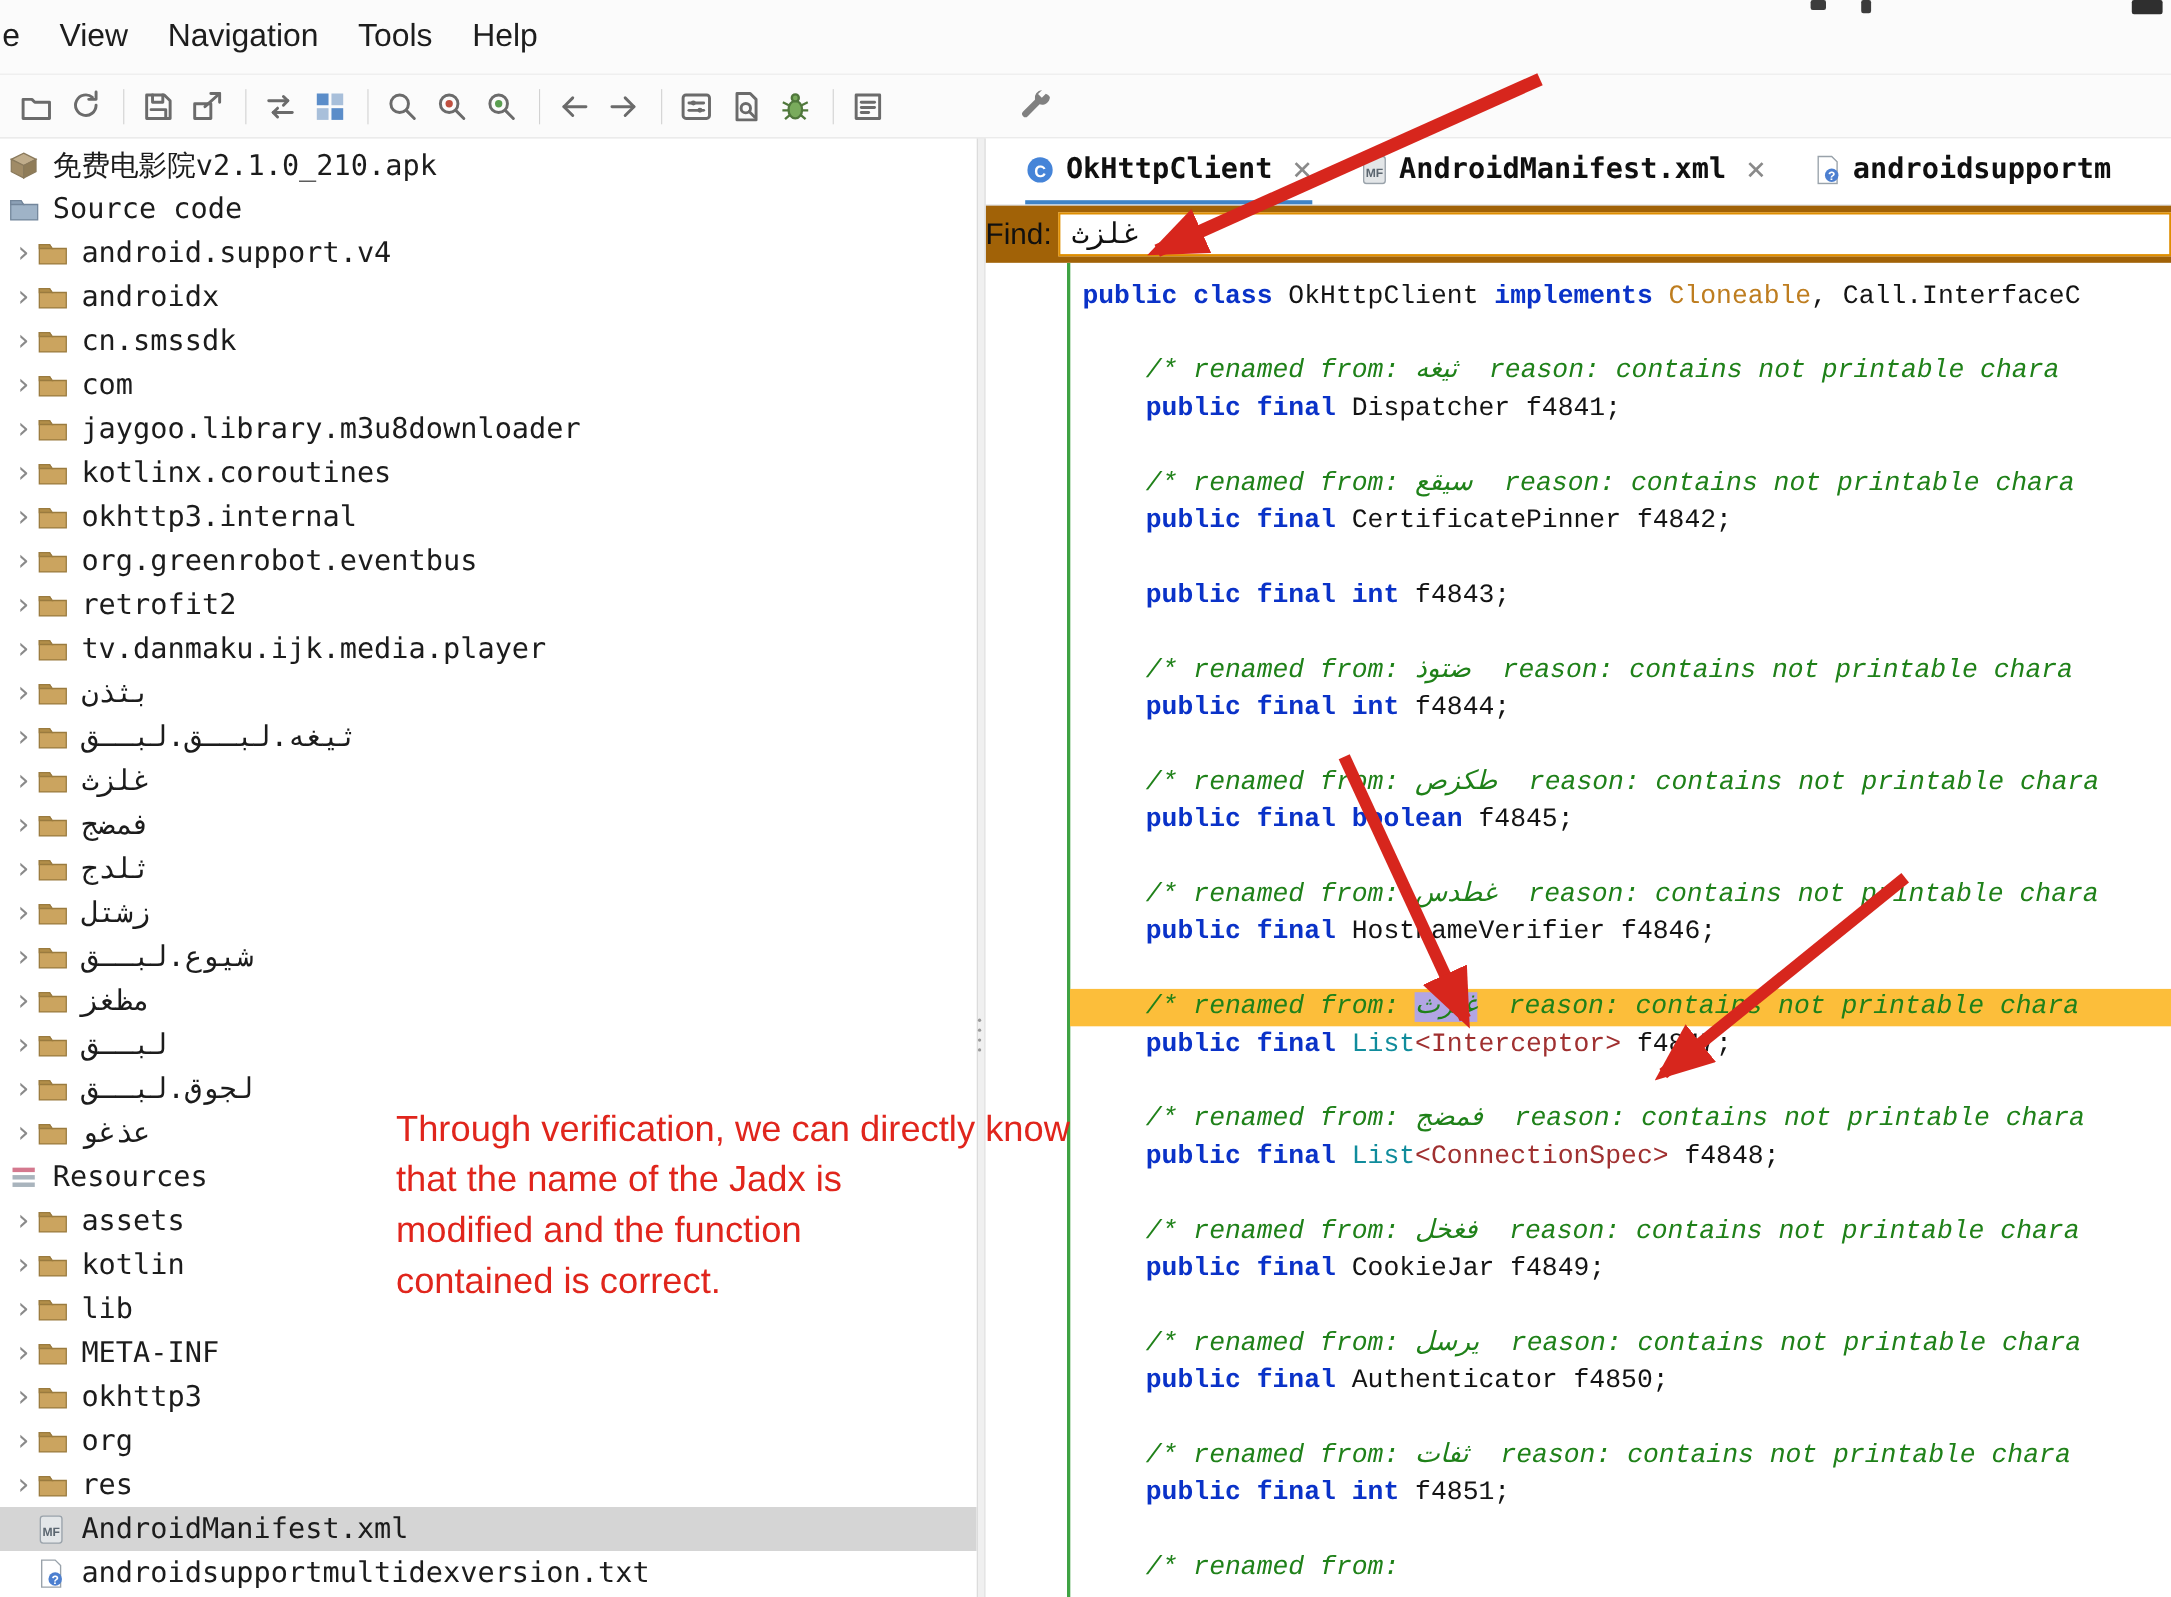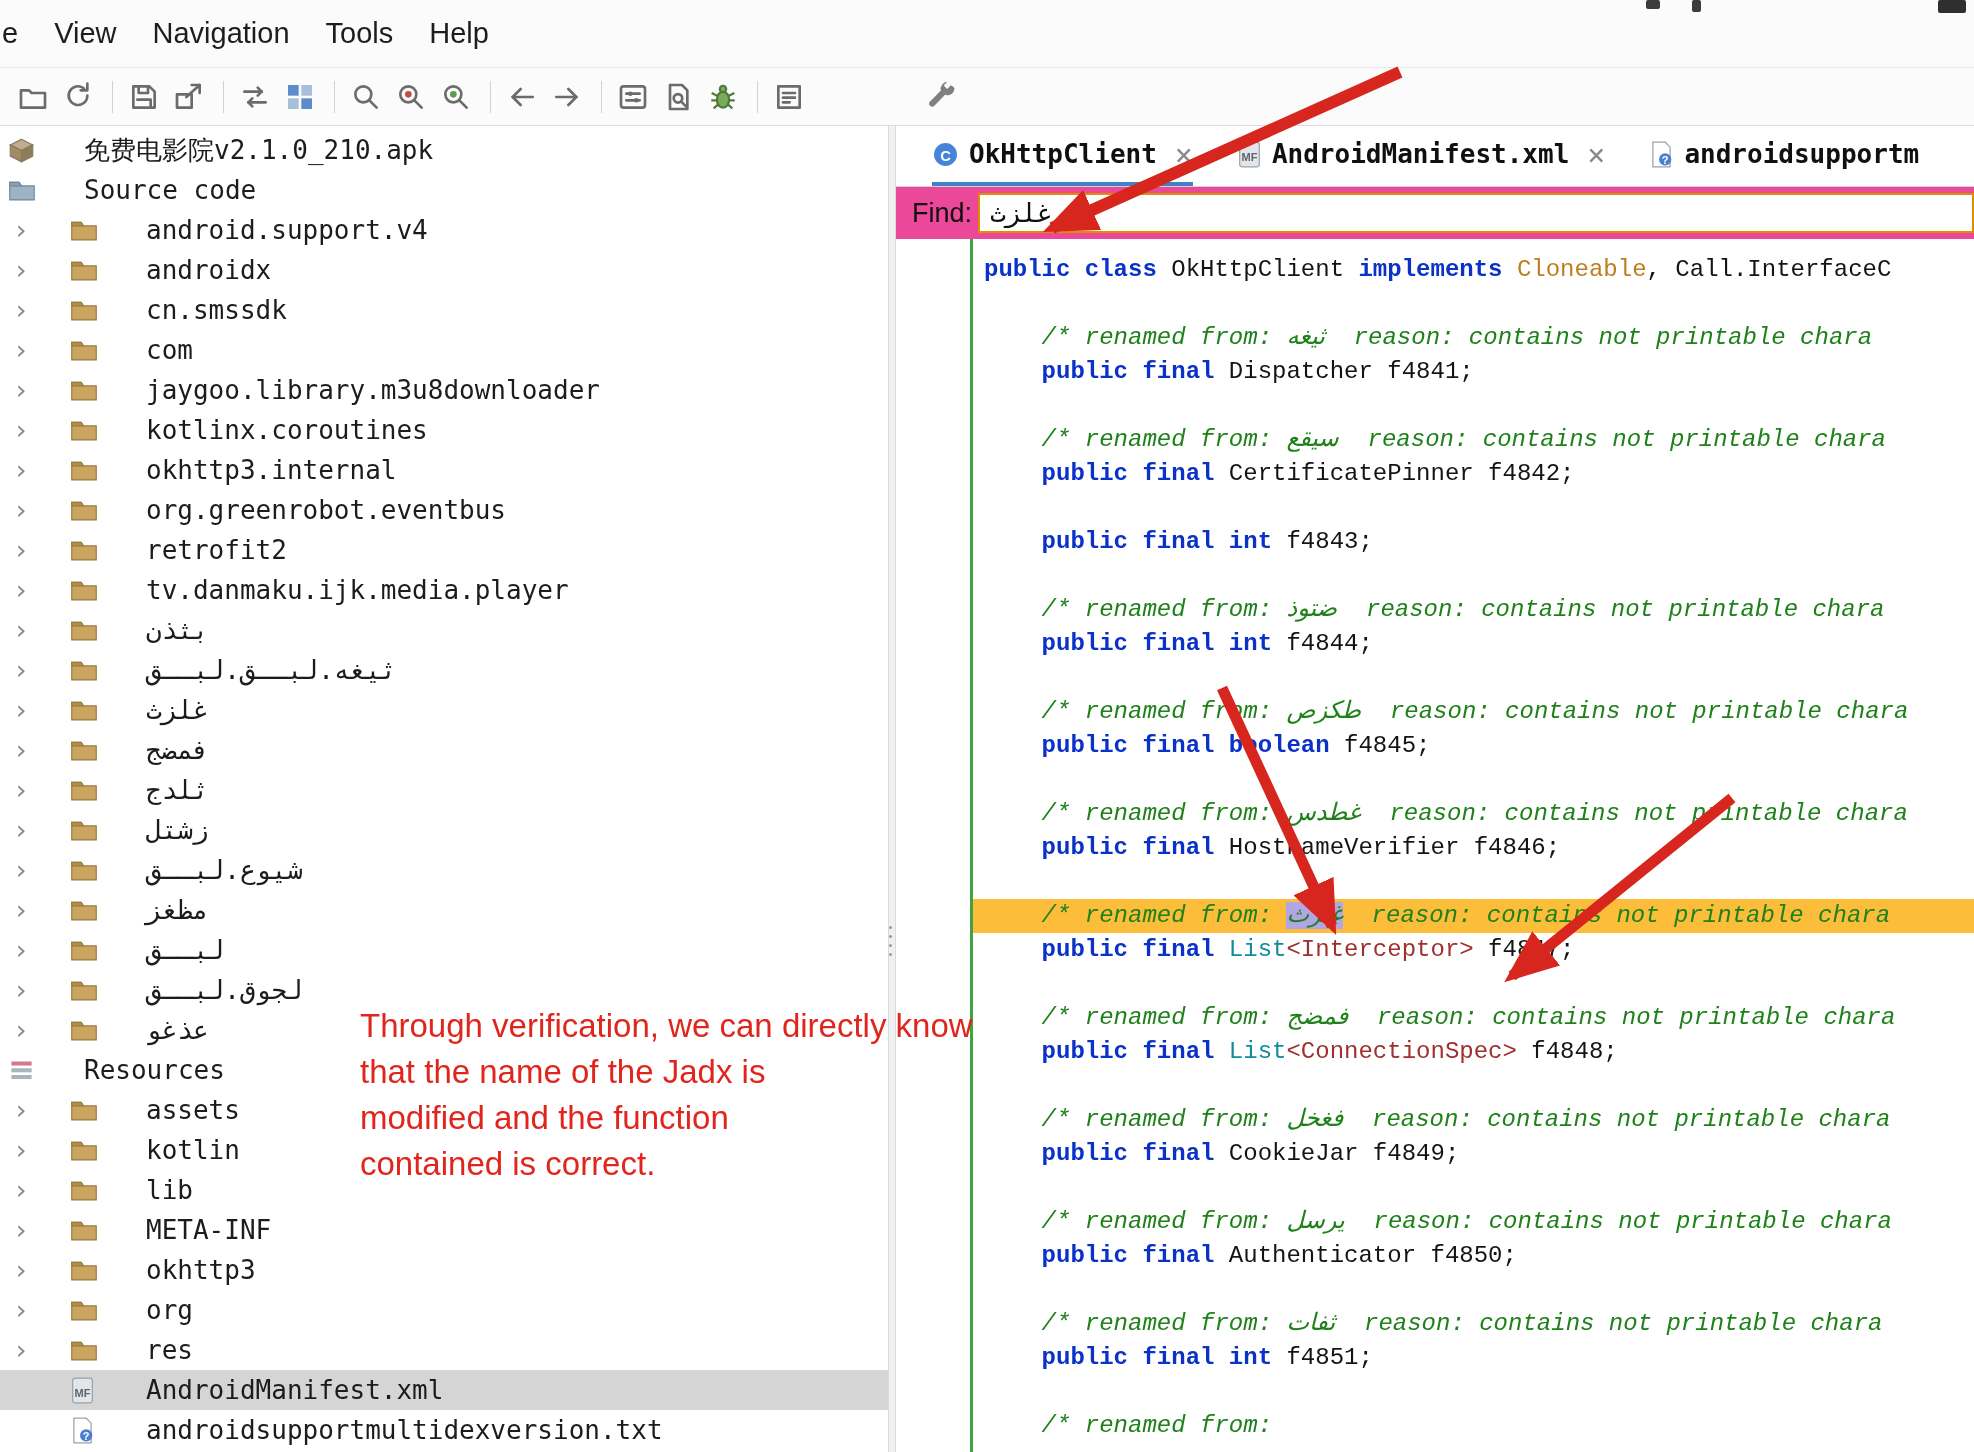--- a/index.html
+++ b/index.html
@@ -18,41 +18,41 @@
         border-radius:4px;margin-right:3px;flex:none;}
   .tsep{width:1px;height:32px;background:#D2D2D2;margin:0 10px;flex:none;}
   .floating{position:absolute;left:920px;top:6px;display:flex;}
 
   
   .main{position:absolute;top:126px;left:0;right:0;bottom:0;display:flex;}
 
   
   .tree{width:888px;flex:none;background:#fff;overflow:hidden;padding-top:4px;
         font-family:"DejaVu Sans Mono","DejaVu Sans",monospace;font-size:26px;color:#1c1c1c;}
-  .trow{height:40px;display:flex;align-items:center;padding-left:8px;white-space:nowrap;gap:36px;}
+  .trow{height:40px;display:flex;align-items:center;padding-left:8px;white-space:nowrap;}
   .trow.selected{background:#D5D5D5;}
   .chev{width:26px;flex:none;color:#8a8a8a;font-size:27px;text-align:center;line-height:40px;}
   .ticon{width:36px;flex:none;display:flex;align-items:center;}
   .tlabel{margin-left:4px;}
 
   
   .splitter{width:6px;flex:none;background:#F0F0F0;border-left:1px solid #DADADA;border-right:1px solid #DADADA;position:relative;}
   .splitter i{position:absolute;left:0;width:3px;height:3px;border-radius:50%;background:#9a9a9a;}
 
   
   .editor{flex:1;min-width:0;display:flex;flex-direction:column;background:#fff;}
   .tabbar{height:60px;flex:none;display:flex;align-items:flex-end;padding-left:36px;
           border-bottom:1px solid #D0D0D0;background:#fff;overflow:hidden;}
   .tab{display:flex;align-items:center;height:56px;margin-right:44px;border-bottom:4px solid transparent;
        font-family:"DejaVu Sans Mono",monospace;font-weight:bold;font-size:26px;color:#101010;white-space:nowrap;}
   .tab.active{border-bottom-color:#3F83C6;}
   .ticon2{margin-right:10px;display:flex;}
   .tclose{margin-left:18px;color:#8a8a8a;font-size:30px;font-weight:normal;}
 
-  .findbar{height:52px;flex:none;display:flex;align-items:center;background:#ec4899;padding-left:16px;}
+  .findbar{height:52px;flex:none;display:flex;align-items:center;background:#a16207;padding-left:0;}
   .findlabel{font-size:27px;color:#101010;width:66px;flex:none;}
   .findinput{flex:1;height:36px;border:2px solid #DF8E00;border-radius:0;background:#fff;
              font-family:"DejaVu Sans Mono","DejaVu Sans",monospace;font-size:26px;color:#101010;
              padding:0 10px;outline:none;min-width:0;}
 
   .codewrap{flex:1;position:relative;overflow:hidden;background:#fff;}
   .codewrap::before{content:"";position:absolute;left:74px;top:0;bottom:0;width:3px;background:#3FA344;}
   .code{position:absolute;left:0;right:0;top:0;padding-top:14px;
         font-family:"DejaVu Sans Mono","DejaVu Sans",monospace;font-size:24px;}
   .cl{height:34px;line-height:34px;white-space:pre;padding-left:88px;font-family:Liberation Mono, monospace;}

